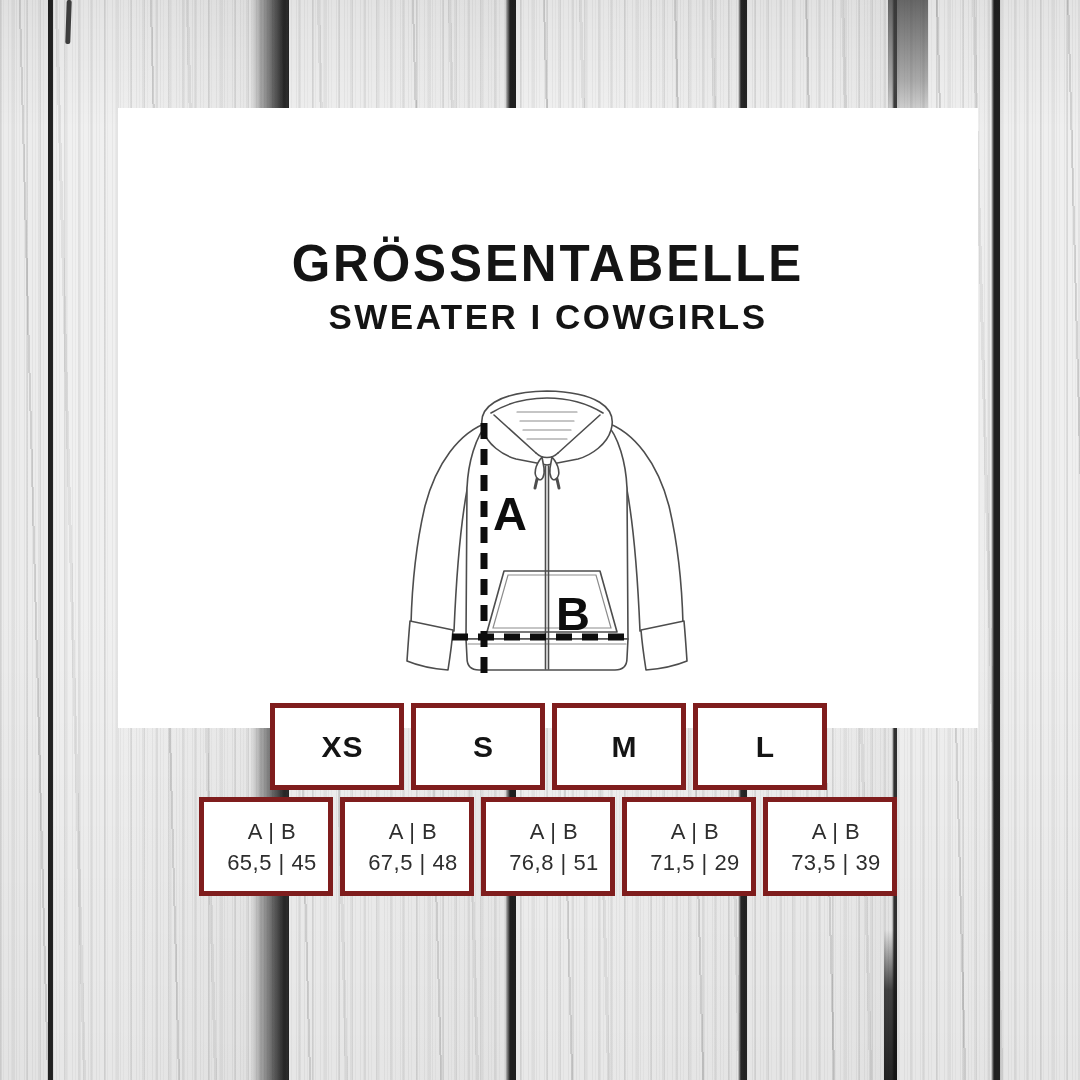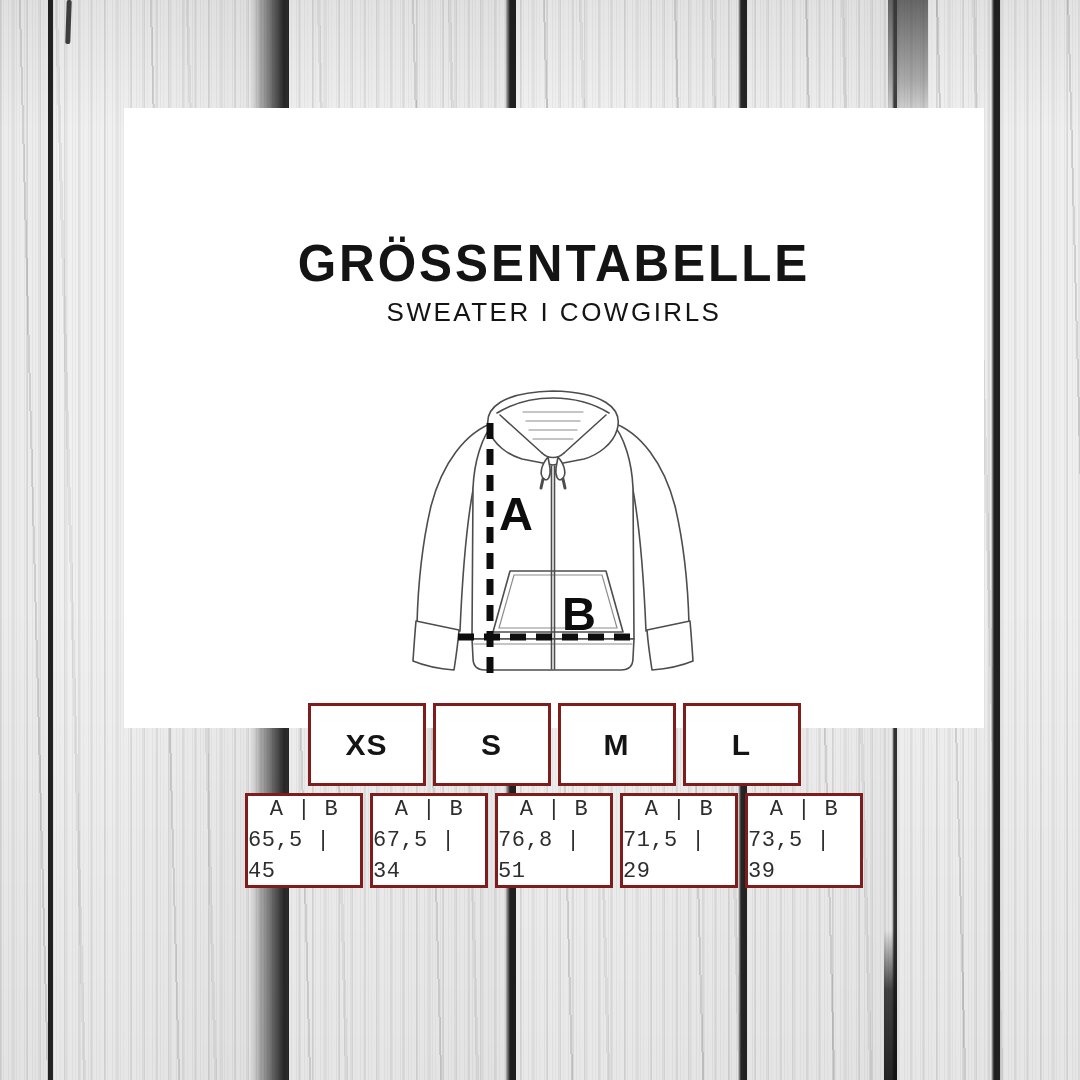--- a/index.html
+++ b/index.html
@@ -32,48 +32,48 @@
   .streak-bottom-right{
     position:absolute;left:884px;top:930px;width:13px;height:150px;
     background:linear-gradient(180deg, rgba(40,40,40,0), rgba(25,25,25,.8) 40%, rgba(15,15,15,.9));
   }
   .crack-top-left{
     position:absolute;left:66px;top:0;width:5px;height:44px;background:rgba(20,20,20,.8);
     transform:rotate(2deg);border-radius:2px;
   }
   
   .card{
-    position:absolute;left:124px;top:108px;width:860px;height:620px;background:#ffffff;
+    position:absolute;left:118px;top:108px;width:860px;height:620px;background:#ffffff;
   }
   .title{
     position:absolute;left:0;right:0;top:126px;text-align:center;
     font-size:51px;font-weight:800;letter-spacing:3px;color:#141414;
     transform:scaleX(.97);white-space:nowrap;
   }
   .subtitle{
     position:absolute;left:0;right:0;top:189px;text-align:center;
-    font-size:26px;font-weight:400;letter-spacing:2.5px;color:#141414;
+    font-size:35px;font-weight:700;letter-spacing:2.5px;color:#141414;
     white-space:nowrap;
   }
   .hoodie-wrap{
     position:absolute;left:276px;top:272px;width:306px;height:298px;
   }
   
   .size-table{
     position:absolute;left:0;right:0;top:595px;
     display:flex;flex-direction:column;align-items:center;gap:7px;
   }
   .trow{display:flex;gap:7px;}
   .tcell{
-    width:112px;background:#fff;border:3px solid #7f1d1d;
-    display:flex;flex-direction:column;align-items:center;justify-content:center;
+    width:112px;background:#fff;border:5px solid #7f1d1d;
+    display:flex;flex-direction:column;align-items:center;justify-content:center;padding-left:12px;
   }
   .tcell.head{height:77px;font-size:30px;font-weight:800;letter-spacing:1px;color:#141414;}
   .tcell.vals{
-    height:89px;font-family:Liberation Mono, monospace;font-size:22px;color:#2e2e2e;
+    height:89px;font-family:Liberation Sans, sans-serif;font-size:22px;color:#2e2e2e;
     line-height:31px;letter-spacing:.5px;
   }
   
   .ln{fill:none;stroke:#4d4d4d;stroke-width:1.6;stroke-linejoin:round;stroke-linecap:round;}
   .fw{fill:#ffffff;stroke:#4d4d4d;stroke-width:1.6;stroke-linejoin:round;}
   .lt{fill:none;stroke:#8c8c8c;stroke-width:1.2;stroke-linecap:round;}
   .dash{fill:none;stroke:#0d0d0d;stroke-width:7;stroke-dasharray:16 10;}
   .ablabel{font-family:"Liberation Sans",sans-serif;font-size:47px;font-weight:800;fill:#0d0d0d;}
 </style>
 </head>
@@ -129,21 +129,21 @@
       <div class="tcell head">M</div>
       <div class="tcell head">L</div>
     </div>
     <div class="trow">
       <div class="tcell vals">
         <span>A | B</span>
         <span>65,5 | 45</span>
       </div>
       <div class="tcell vals">
         <span>A | B</span>
-        <span>67,5 | 34</span>
+        <span>67,5 | 48</span>
       </div>
       <div class="tcell vals">
         <span>A | B</span>
         <span>76,8 | 51</span>
       </div>
       <div class="tcell vals">
         <span>A | B</span>
         <span>71,5 | 29</span>
       </div>
       <div class="tcell vals">

